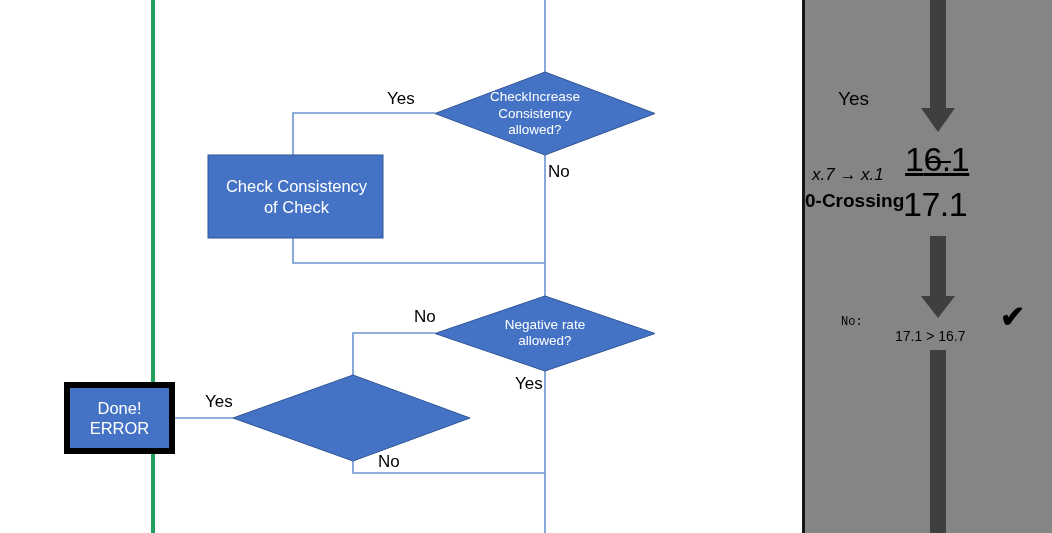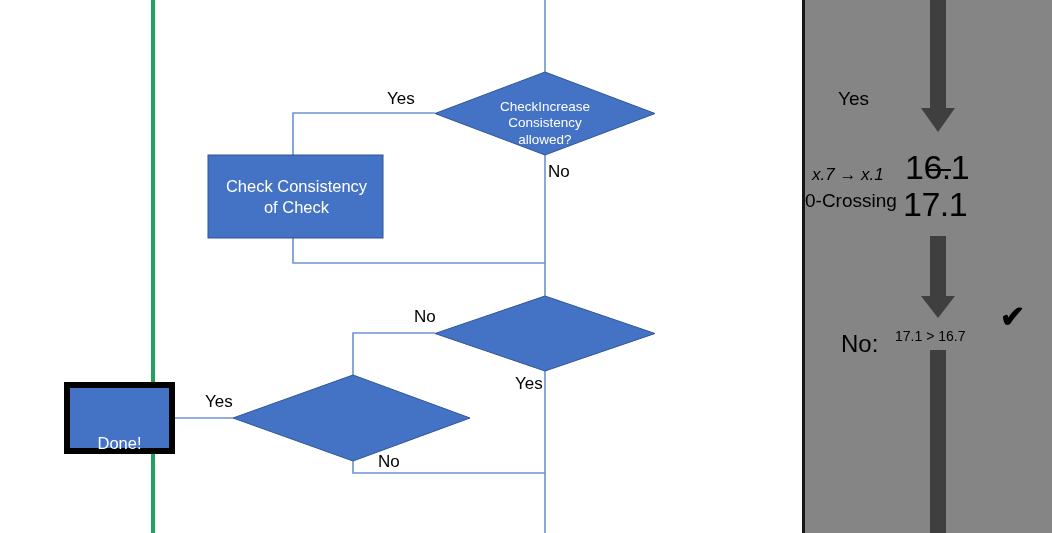--- a/index.html
+++ b/index.html
@@ -30,29 +30,29 @@
   
   .panel{
     position:absolute;left:802px;top:0;width:250px;height:533px;
     background:#858585;border-left:3px solid #161616;
     box-sizing:border-box;overflow:hidden;
   }
   .panel-arrow{position:absolute;left:0;top:0;width:247px;height:533px;}
   .panel-text{position:absolute;color:#000000;font-family:"Liberation Sans",sans-serif;white-space:nowrap;}
   .p-yes{left:33px;top:88px;font-size:19px;}
   .p-small1{left:7px;top:165px;font-size:17px;font-style:italic;}
-  .p-small2{left:0px;top:190px;font-size:19px;}
-  .p-big1{left:100px;top:148px;font-size:34px;letter-spacing:-0.5px;}
+  .p-small2{left:0px;top:190px;font-size:19px;font-weight:bold;}
+  .p-big1{left:100px;top:140px;font-size:34px;letter-spacing:-0.5px;text-decoration:underline;}
   .p-big1 .strike{position:relative;}
   .p-big1 .strike:after{
     content:"";position:absolute;left:22px;top:55%;width:24px;height:2.5px;
     background:#000;
   }
   .p-big2{left:98px;top:185px;font-size:34px;letter-spacing:-0.5px;}
-  .p-no{left:36px;top:330px;font-size:24px;}
+  .p-no{left:36px;top:315px;font-size:12px;font-family:Liberation Mono, monospace;}
   .p-cmp{left:90px;top:328px;font-size:14px;}
   .p-check{left:195px;top:302px;font-size:30px;font-weight:bold;line-height:1;}
 </style>
 </head>
 <body>
 
 <div id="stage">
 
   <div class="flow">
 
@@ -85,38 +85,44 @@
 
       <rect x="208" y="155" width="175" height="83" fill="#4472C4" stroke="#2E5596" stroke-width="1"></rect>
 
       <polygon points="545,296 655,333.5 545,371 435,333.5" fill="#4472C4" stroke="#2E5596" stroke-width="1"></polygon>
 
       <polygon points="353,375 470,418 353,461 233,418" fill="#4472C4" stroke="#2E5596" stroke-width="1"></polygon>
 
       <rect x="67" y="385" width="105" height="66" fill="#4472C4" stroke="#000000" stroke-width="6"></rect>
     </svg>
 
-    <div class="node-text diamond-label" style="left:455px;top:80px;width:180px;height:68px;align-items:flex-end;">
+    <div class="node-text diamond-label" style="left:445px;top:80px;width:180px;height:68px;">
       <span>
         <span>CheckIncrease</span><br>
         <span>Consistency</span><br>
         <span>allowed?</span>
       </span>
     </div>
 
     <div class="node-text box-label" style="left:210px;top:157px;width:173px;height:79px;">
       <span>
         <span>Check Consistency</span><br>
         <span>of Check</span>
       </span>
     </div>
 
+    <div class="node-text diamond-label" style="left:460px;top:305px;width:170px;height:56px;">
+      <span>
+        <span>Negative rate</span><br>
+        <span>allowed?</span>
+      </span>
+    </div>
 
 
-    <div class="node-text box-label" style="left:70px;top:388px;width:99px;height:60px;margin-top:35px;">
+    <div class="node-text box-label" style="left:70px;top:388px;width:99px;height:60px;">
       <span>
         <span>Done!</span><br>
         <span>ERROR</span>
       </span>
     </div>
 
     <div class="edge-label" style="left:387px;top:89px;">Yes</div>
 
     <div class="edge-label" style="left:548px;top:162px;">No</div>
 

